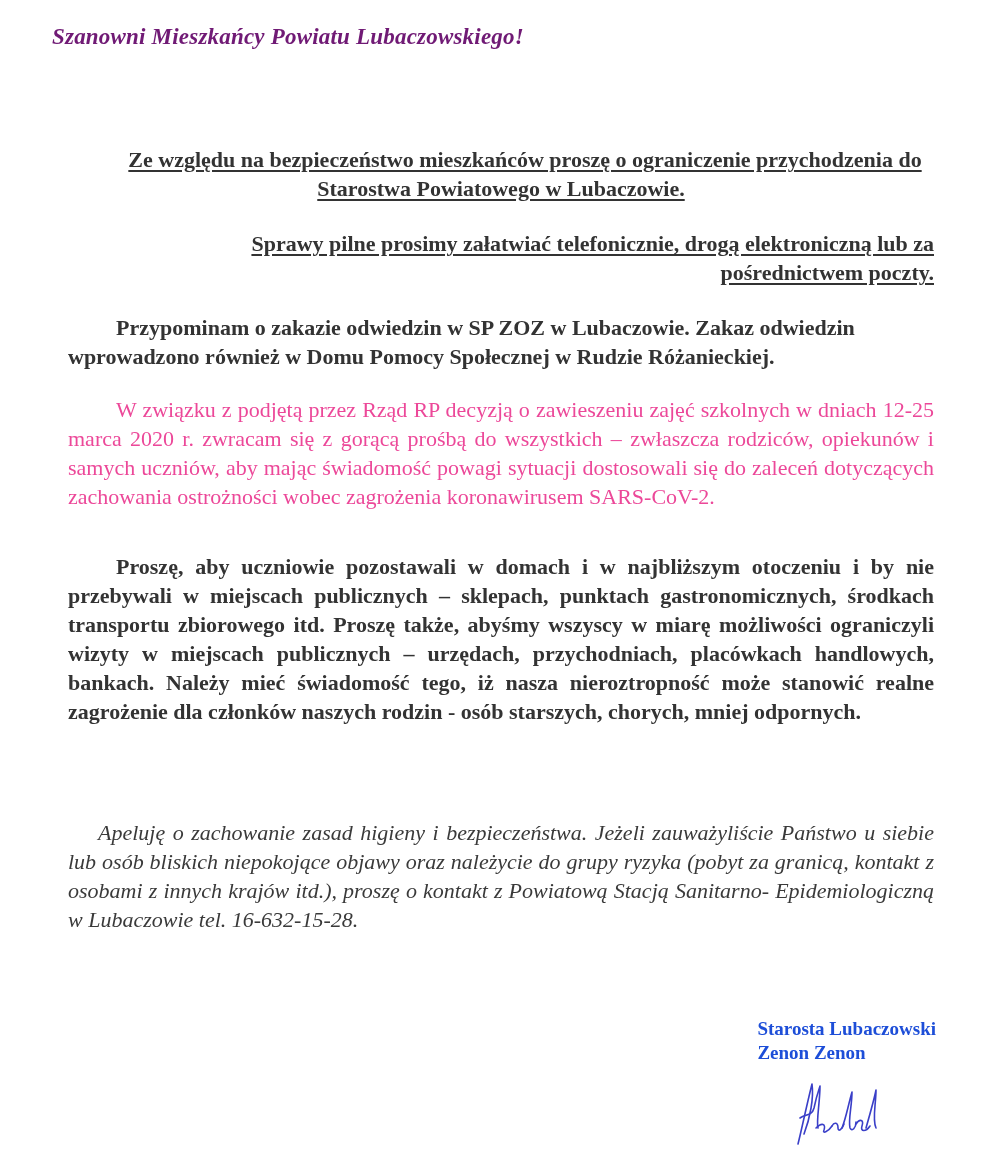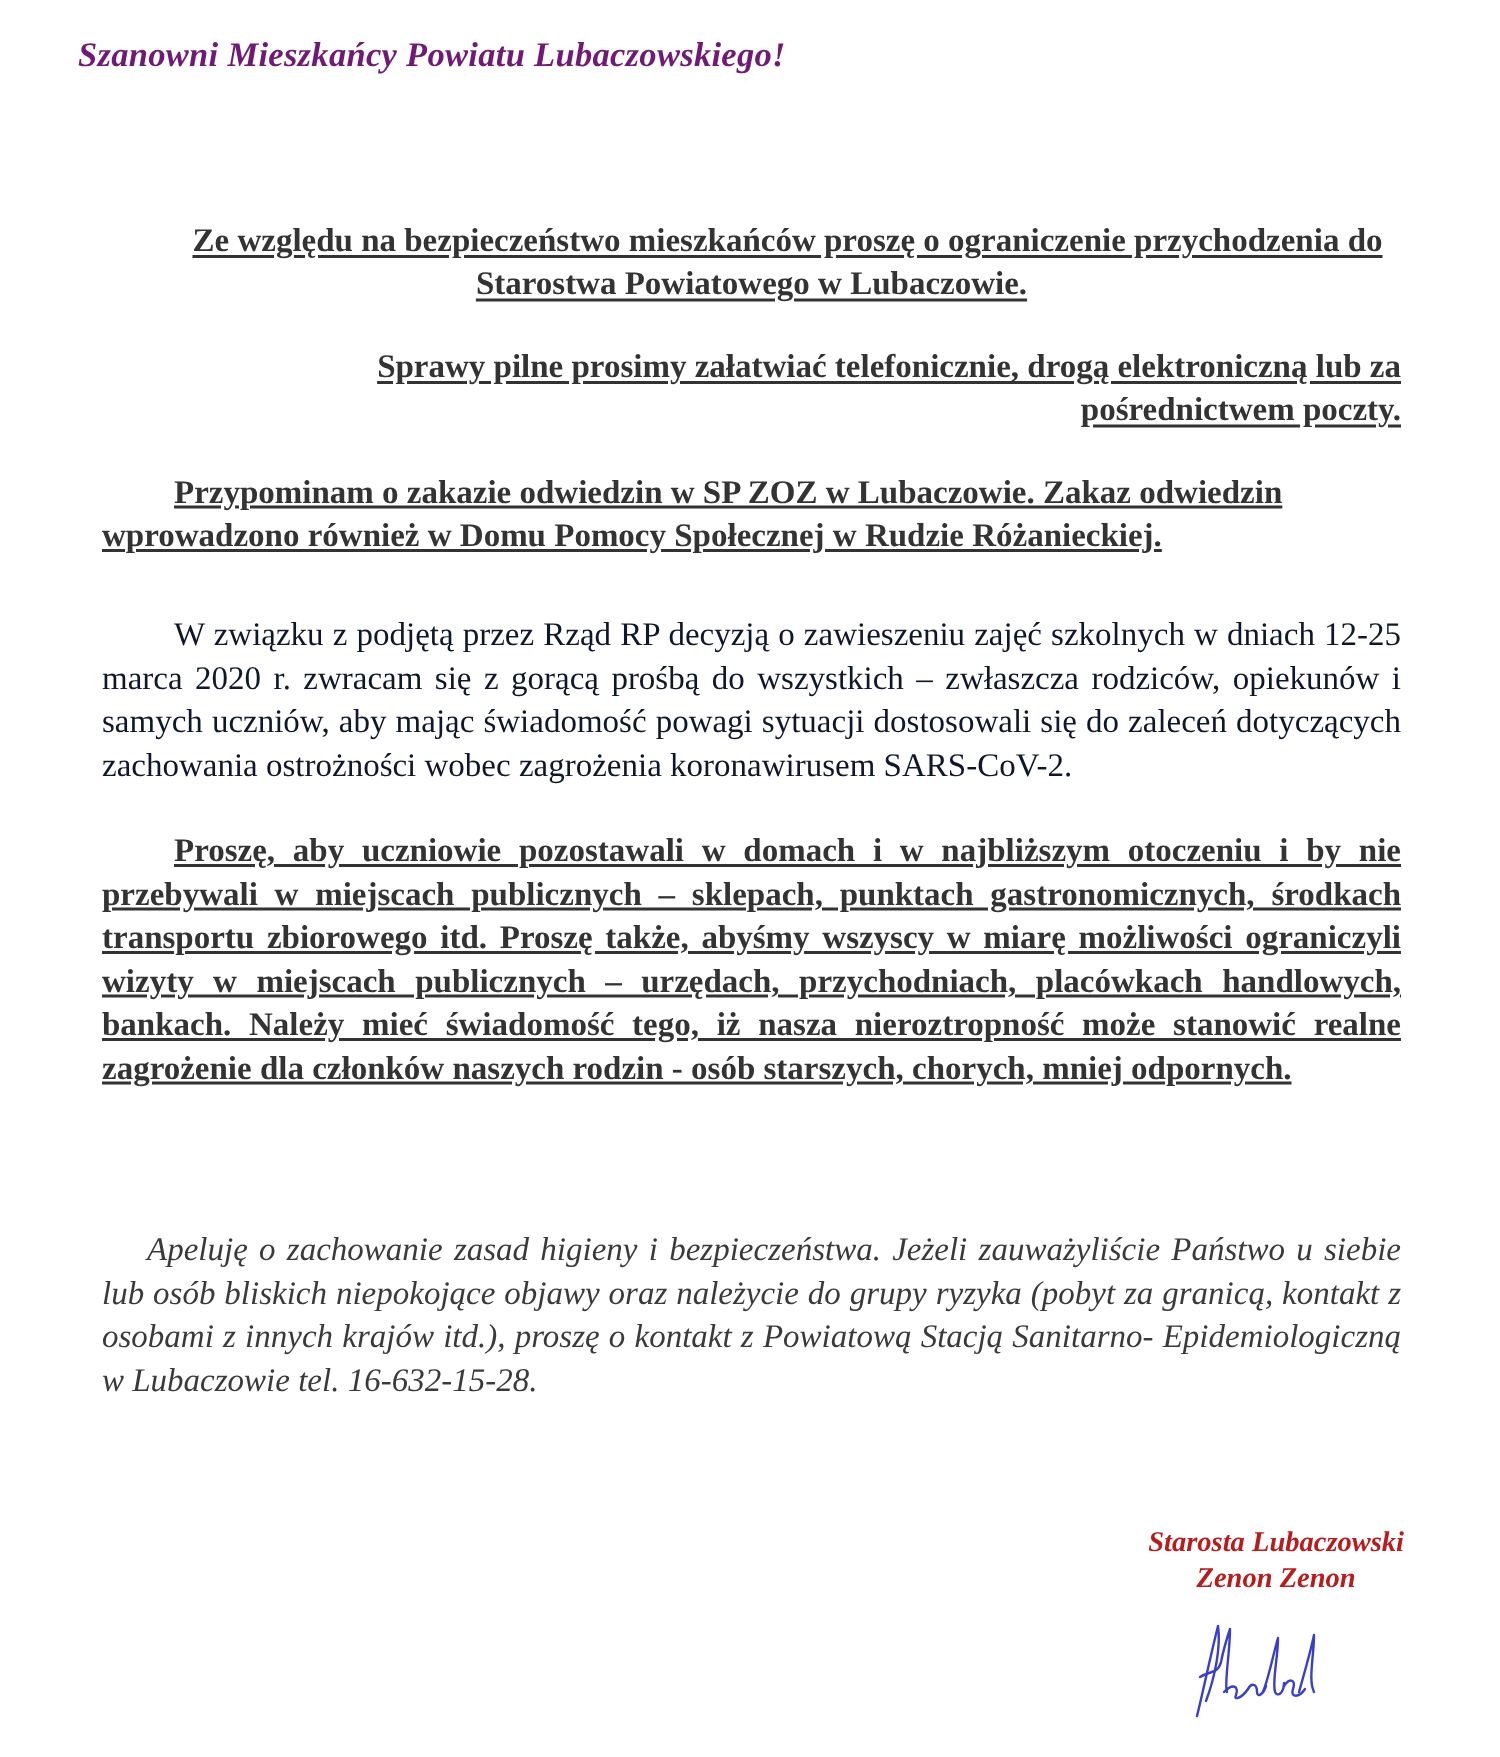--- a/index.html
+++ b/index.html
@@ -11,31 +11,31 @@
     .greeting {
       position: absolute; left: 52px; top: 24px;
       font-size: 23px; font-style: italic; font-weight: bold; color: #701a75;
       letter-spacing: 0.2px;
     }
     .para {
       position: absolute; left: 68px; width: 866px;
       font-size: 22px; line-height: 29px; text-align: justify;
       text-indent: 48px; margin: 0;
     }
-    .bold { font-weight: bold; color: #333; text-decoration: underline; }
+    .bold { font-weight: bold; color: #333; }
     .ul { text-decoration: underline; text-decoration-thickness: 2px; text-underline-offset: 3px; }
     #p1 { top: 145px; text-align: center; }
     #p2 { top: 229px; text-align: right; }
     #p3 { top: 313px; text-align: left; }
-    #p4 { top: 395px; color: #0f172a; margin-top: 13px; }
+    #p4 { top: 395px; color: #ec4899; }
     #p5 { top: 552px; }
     #p6 { top: 818px; color: #3a3a3a; text-indent: 30px; font-style: italic; }
     .sig-title {
-      position: absolute; right: 64px; top: 1017px; text-align: center;
-      font-style: italic; font-weight: bold; font-size: 19px; line-height: 24px; color: #b91c1c;
+      position: absolute; right: 64px; top: 1017px; text-align: left;
+      font-weight: bold; font-size: 19px; line-height: 24px; color: #1d4ed8;
     }
     .signature {
       position: absolute; left: 790px; top: 1078px; width: 100px; height: 70px;
     }
   </style>
 </head>
 <body>
 
 <div>
   <div class="greeting">Szanowni Mieszkańcy Powiatu Lubaczowskiego!</div>

